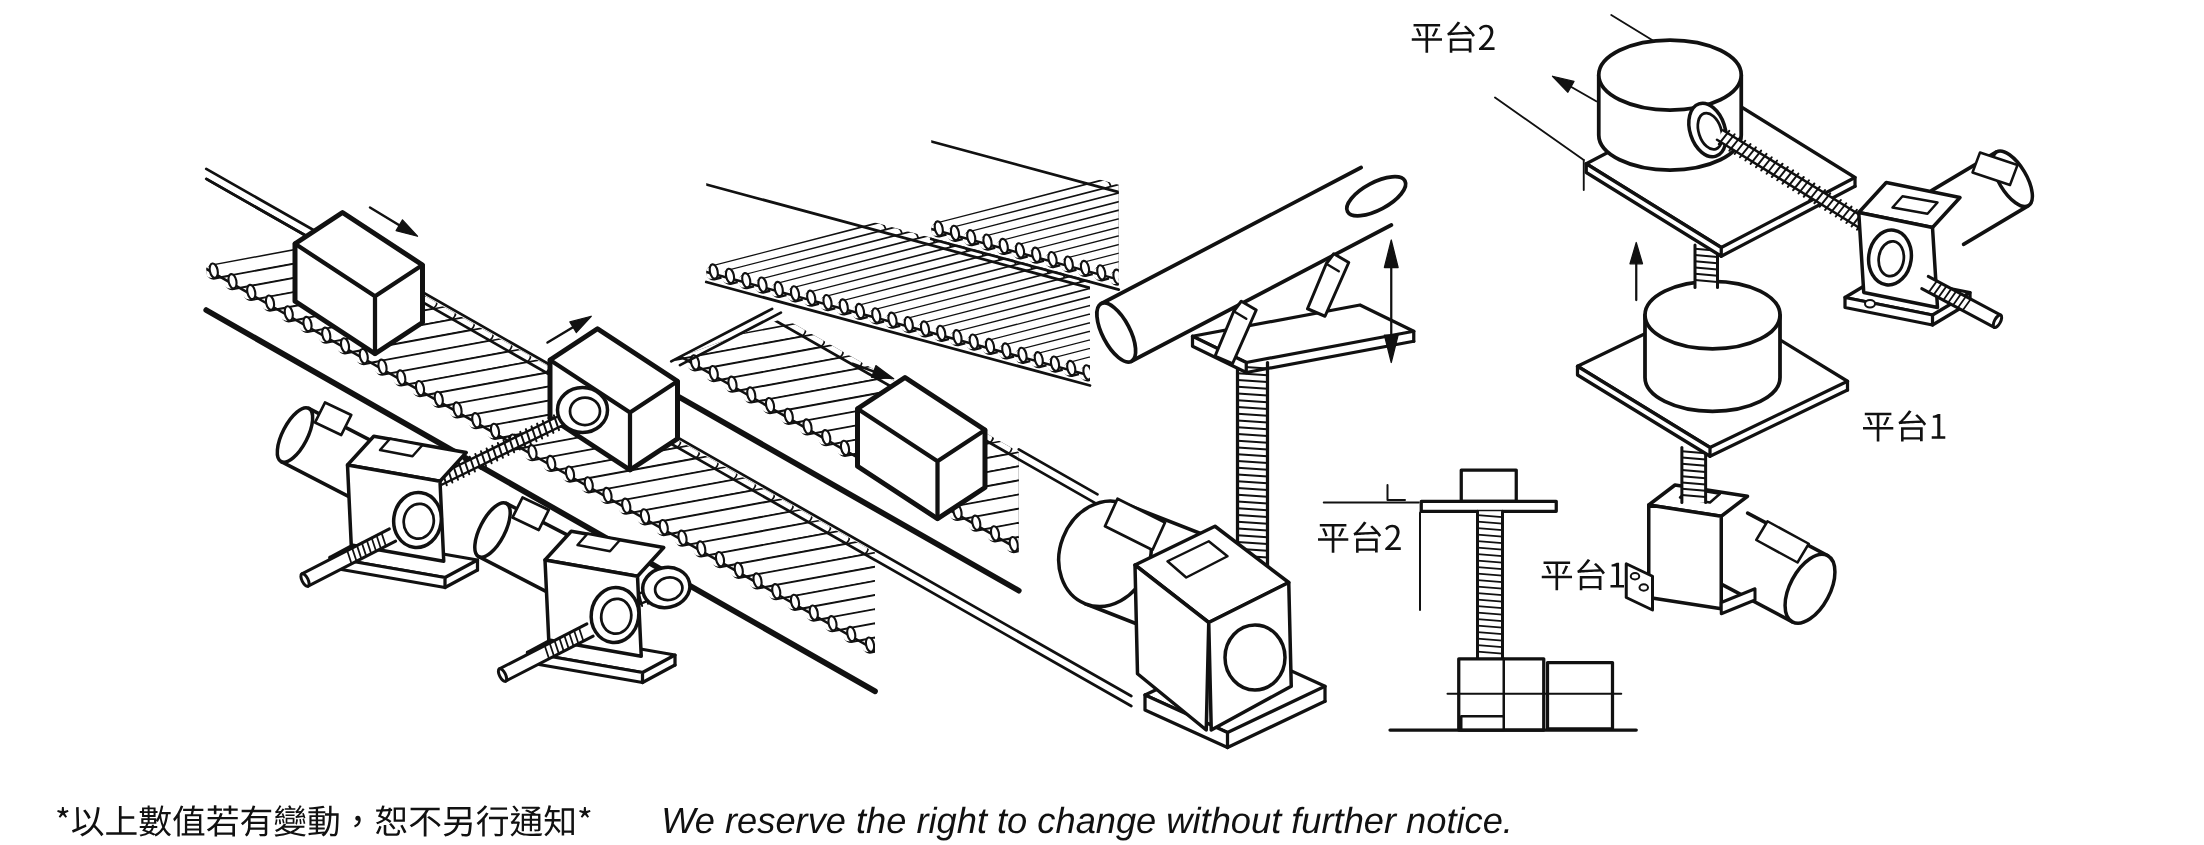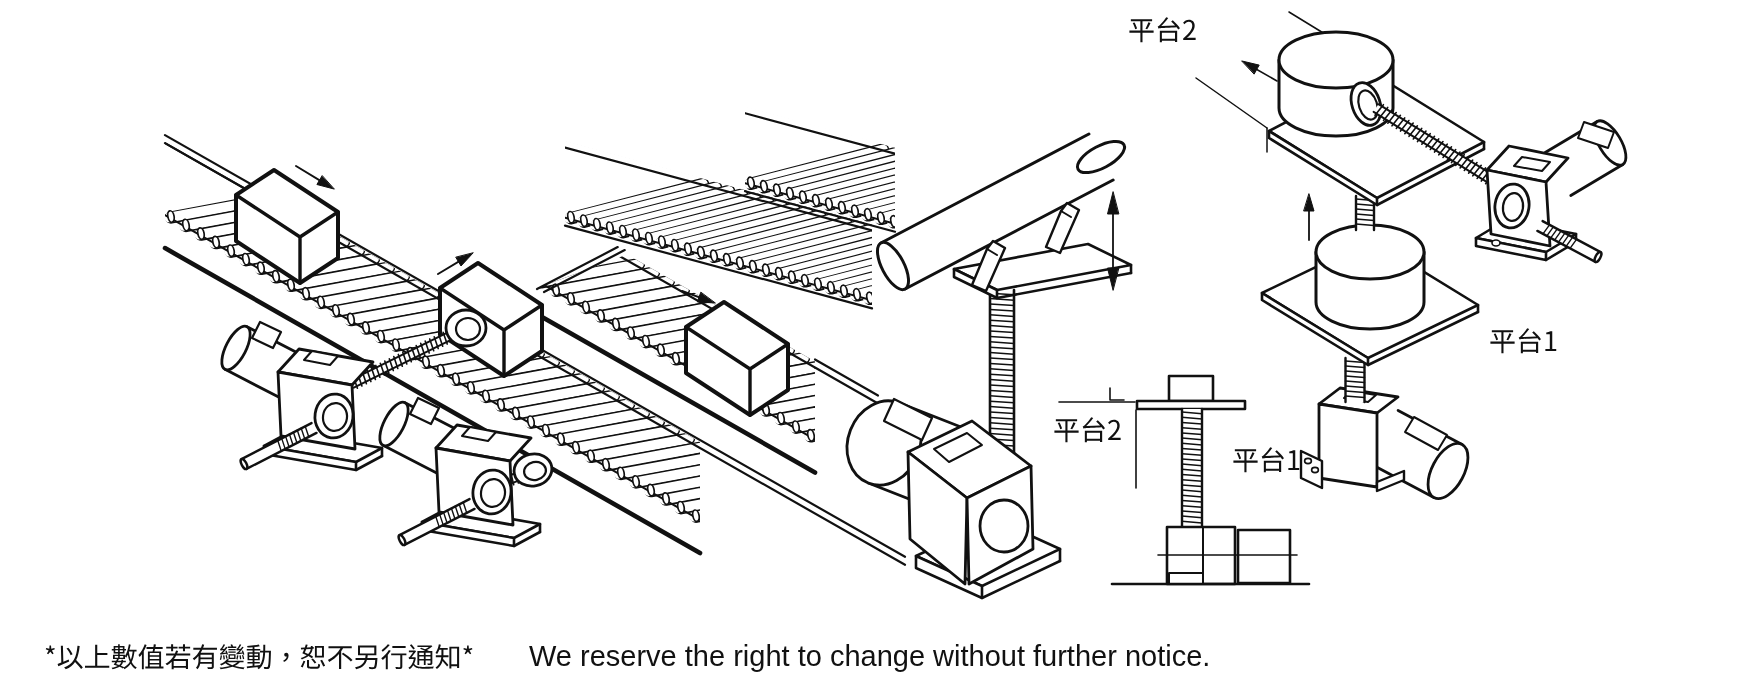--- a/index.html
+++ b/index.html
@@ -1,17 +1,17 @@
 <!DOCTYPE html>
 <html><head>
 <meta charset="utf-8">
 <style>
   html,body { margin:0; padding:0; background:#fff; }
   body { width:1763px; height:676px; overflow:hidden; font-family:"Liberation Sans", sans-serif; }
-  .stage { position:relative; width:1763px; height:676px; background:#fff; }
+  .stage { position:relative; width:1763px; height:676px; background:#fff;font-style:italic; }
   svg text { user-select:none; }
 </style>
 </head>
 <body>
 
 <div class="stage">
 <svg viewBox="0 0 1763 676" width="1763" height="676" xmlns="http://www.w3.org/2000/svg" stroke="#111" stroke-linecap="round" stroke-linejoin="round">
       <rect x="0" y="0" width="1763" height="676" fill="#fff" stroke="none"></rect>
       <defs>
         <g id="rollerA">

